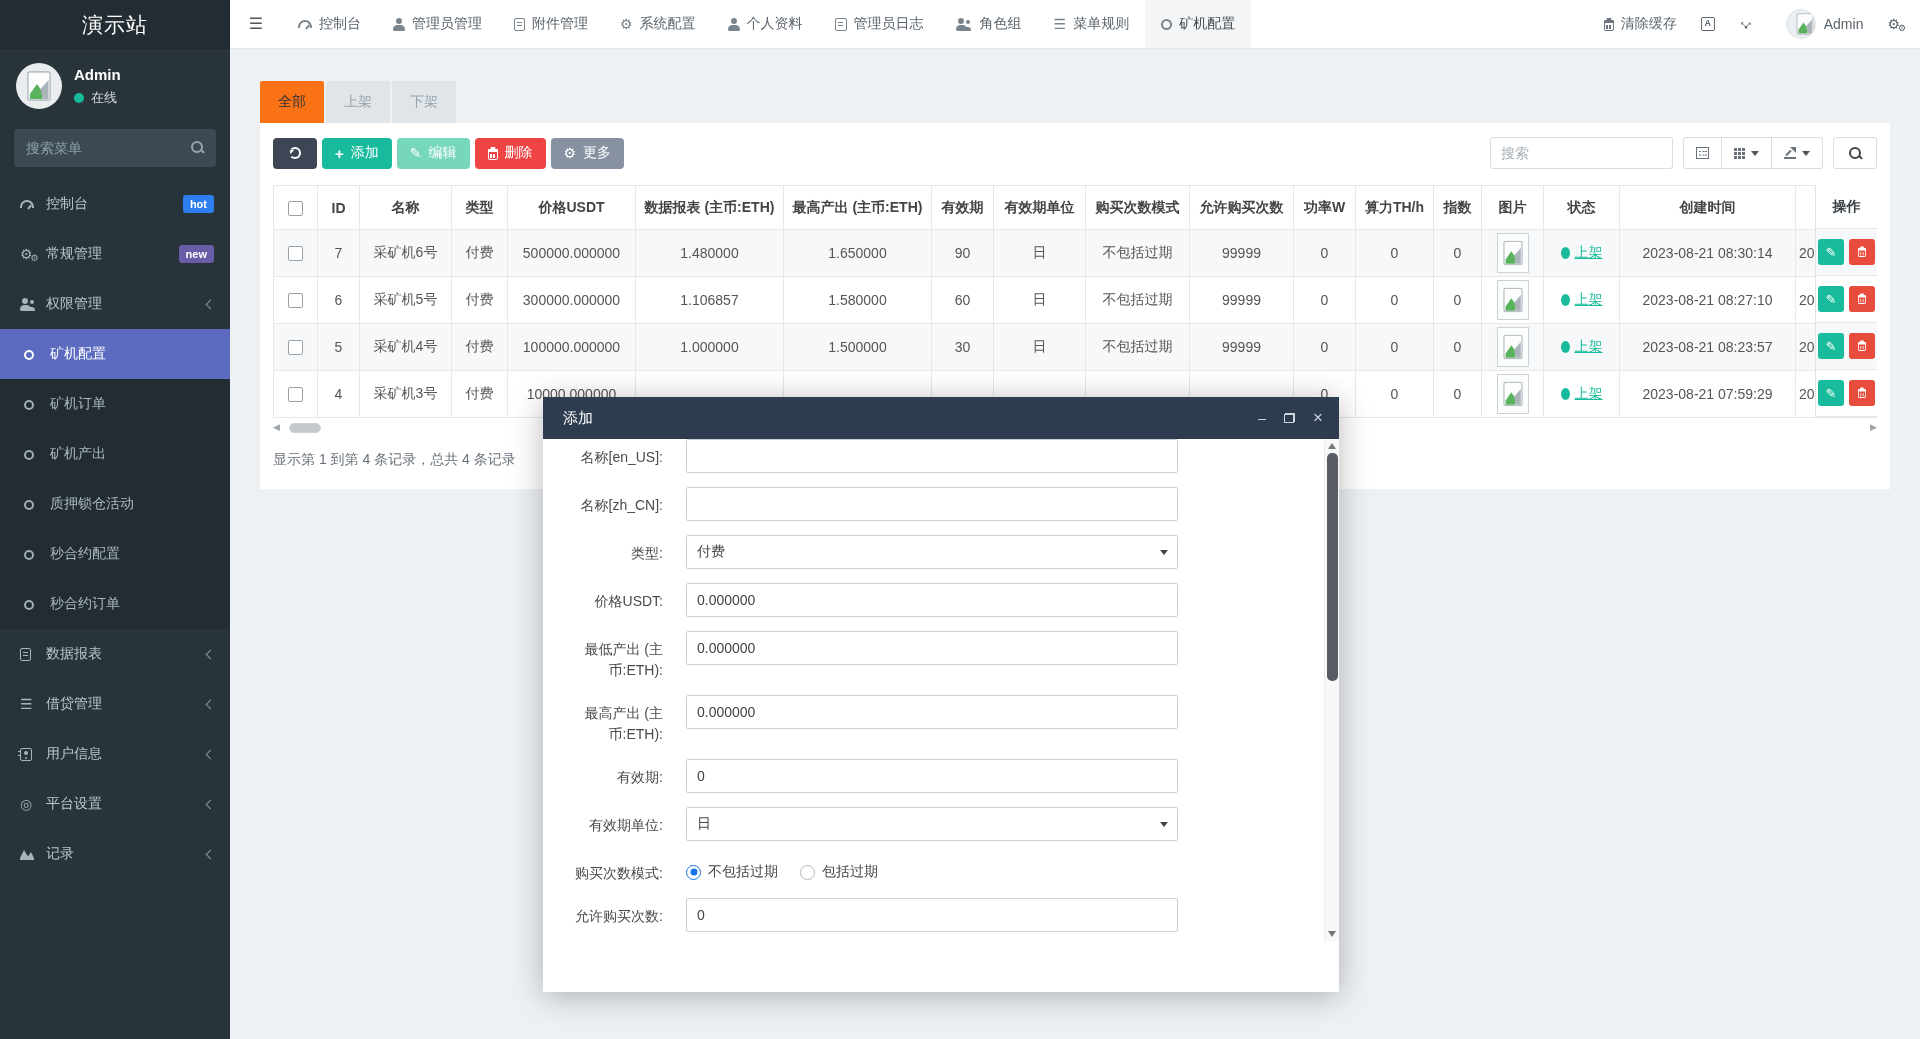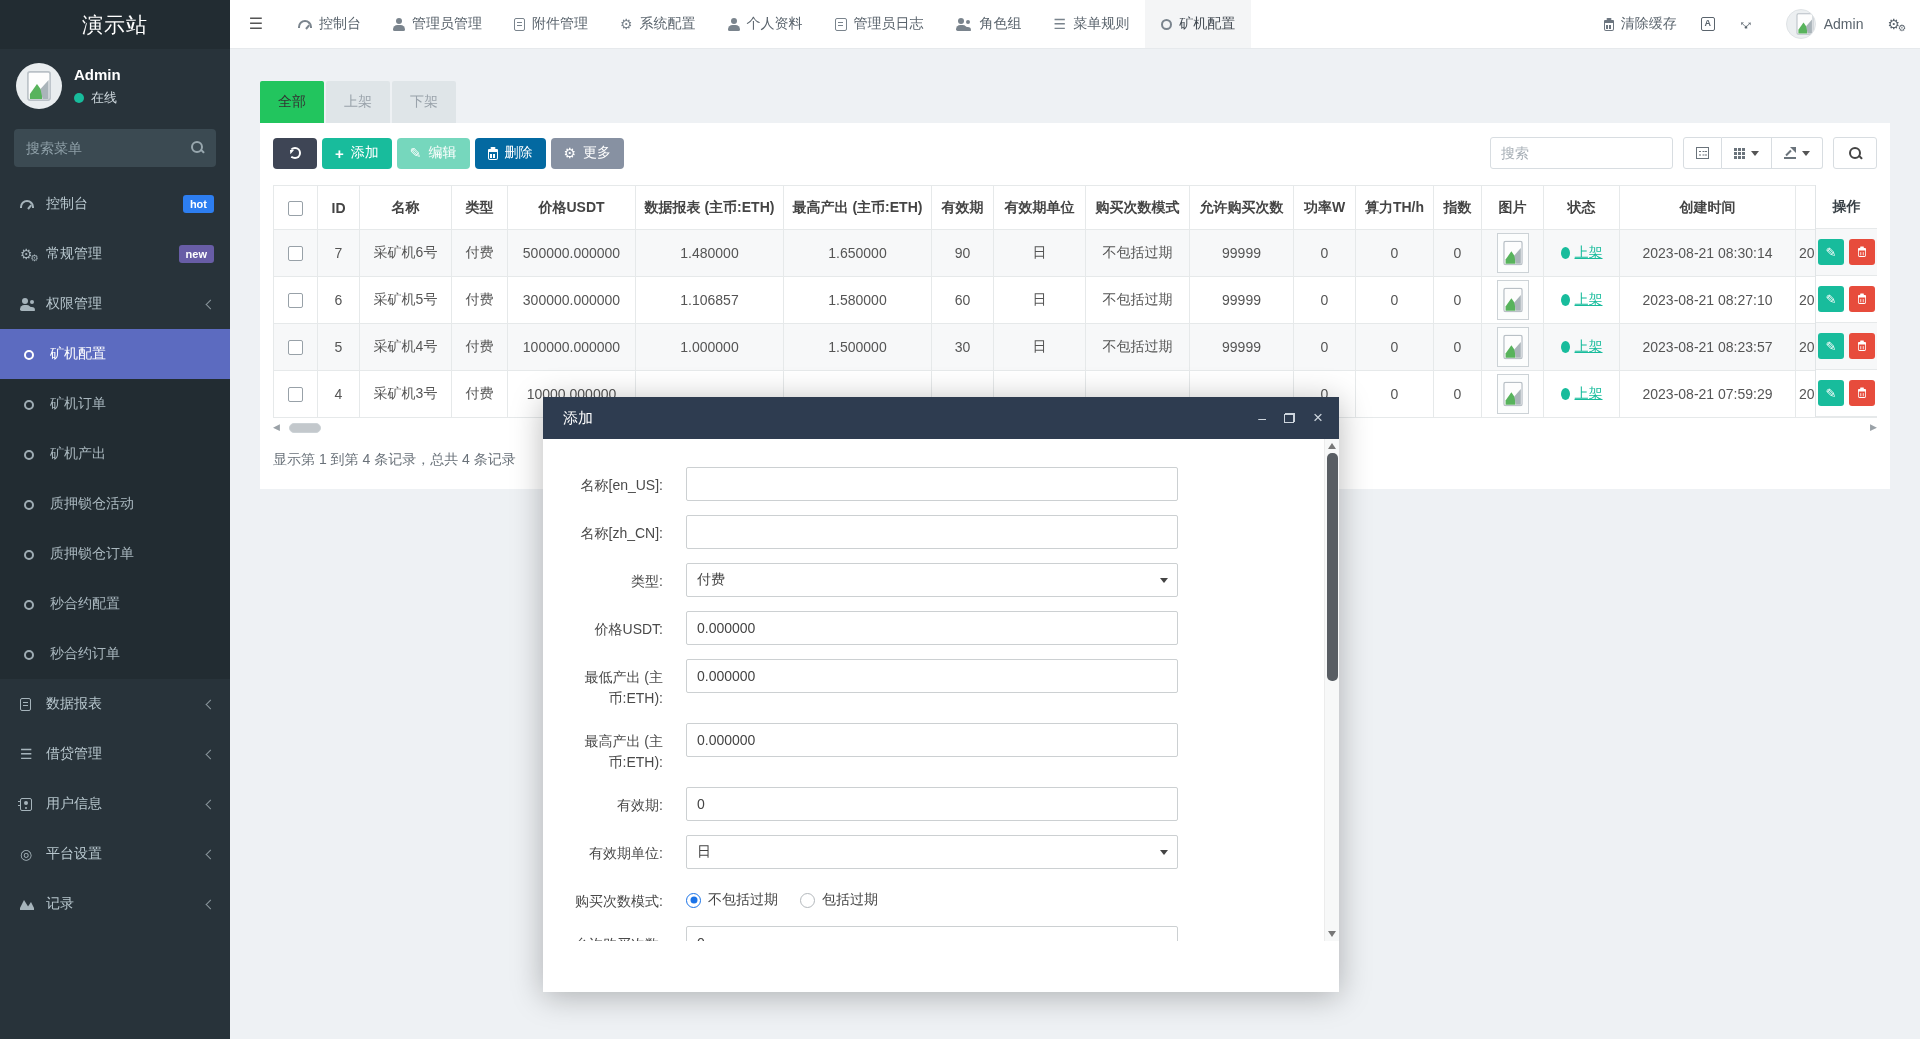--- a/index.html
+++ b/index.html
@@ -120,31 +120,31 @@
   .nav-clearcache { display:flex; align-items:center; cursor:pointer; }
   .nav-clearcache .ic { margin-right:7px; color:#6d7680; }
   .nav-avatar { width:30px; height:30px; border-radius:50%; background:#eceff1; border:1px solid #dfe3e6; overflow:hidden; display:flex; align-items:center; justify-content:center; }
   .nav-user { display:flex; align-items:center; cursor:pointer; }
   .nav-user span { margin-left:8px; }
 
   
   .main { position:absolute; left:230px; top:49px; right:0; bottom:0; background:#eef1f4; padding:32px 30px 0; }
   .tabs { display:flex; }
   .tab { height:42px; min-width:62px; padding:0 18px; display:flex; align-items:center; justify-content:center; background:#dfe5e8; color:#9aa3ab; font-size:14px; margin-right:2px; cursor:pointer; border-radius:2px 2px 0 0; }
-  .tab.active { background:#22c55e; color:#333;font-family:Liberation Serif, serif; }
+  .tab.active { background:#f97316; color:#333;font-family:Liberation Serif, serif; }
   .panel { background:#fff; padding:14px 13px 20px; }
   .toolbar { display:flex; align-items:center; }
   .btn { height:31px; border:none; border-radius:4px; color:#fff; font-size:14px; font-family:inherit; display:inline-flex; align-items:center; padding:0 13px; margin-right:5px; cursor:pointer; }
   .btn .ic, .btn .tg { margin-right:7px; }
   .btn-refresh { background:#3e4555; width:44px; justify-content:center; }
   .btn-refresh .ic { margin:0; }
   .btn-add { background:#18bc9c; }
   .btn-add .plus { font-size:15px; font-weight:bold; margin-right:7px; }
   .btn-edit { background:#76d7bd; }
-  .btn-del { background:#0369a1; }
+  .btn-del { background:#ef4444; }
   .btn-more { background:#8791a2; }
   .toolbar-right { margin-left:auto; display:flex; align-items:center; }
   .tb-search { width:183px; height:32px; border:1px solid #d8dde1; border-radius:3px; padding:0 10px; font-size:14px; color:#555; outline:none; font-family:inherit; }
   .tb-search::placeholder { color:#a7afb6; }
   .btn-group { display:flex; margin-left:10px; }
   .vbtn { height:32px; background:#fff; border:1px solid #d8dde1; color:#6a737b; display:inline-flex; align-items:center; justify-content:center; padding:0 12px; cursor:pointer; }
   .vbtn + .vbtn { border-left:none; }
   .btn-group .vbtn:first-child { border-radius:3px 0 0 3px; }
   .btn-group .vbtn:last-child { border-radius:0 3px 3px 0; }
   .vbtn .caret-down { margin-left:6px; color:#555; }
@@ -180,21 +180,21 @@
   .hscroll .thumb { position:absolute; left:16px; right:122px; top:2px; height:10px; border-radius:5px; background:#c3c8cc; }
   .recinfo { margin-top:16px; font-size:14px; color:#697179; }
 
   
   .modal { position:absolute; left:543px; top:397px; width:796px; height:595px; background:#fff; box-shadow:0 4px 30px rgba(0,0,0,.28); z-index:50; }
   .modal-header { height:42px; background:#2e3c50; color:#fff; display:flex; align-items:center; padding:0 16px 0 20px; font-size:15px; }
   .modal-winbtns { margin-left:auto; display:flex; align-items:center; color:#cdd5dd; }
   .modal-winbtns > * { margin-left:18px; cursor:pointer; }
   .modal-winbtns .wmin { font-size:14px; }
   .modal-winbtns .wclose { font-size:17px; }
-  .modal-body { position:relative; height:502px; padding-top:28px; overflow:hidden; }
+  .modal-body { position:relative; height:502px; padding-top:0; overflow:hidden; }
   .frow { display:flex; margin-bottom:14px; }
   .flabel { width:100px; margin-left:20px; text-align:right; color:#4a4a4a; font-size:14px; line-height:1.5; padding-top:8px; }
   .fctl { margin-left:23px; width:492px; position:relative; }
   .fctl input[type=text] { width:100%; height:34px; border:1px solid #ccd0d2; border-radius:2px; padding:0 10px; font-size:14px; color:#444; outline:none; font-family:inherit; background:#fff; }
   .fselect { width:100%; height:34px; border:1px solid #ccd0d2; border-radius:2px; padding:0 26px 0 10px; font-size:14px; color:#444; display:flex; align-items:center; background:#fff; cursor:pointer; }
   .fselect .caret-down { position:absolute; right:10px; top:15px; color:#444; border-top-width:5px; }
   .radio-row { display:flex; align-items:center; padding-top:8px; }
   .radio-opt { display:flex; align-items:center; margin-right:22px; cursor:pointer; }
   .radio { width:15px; height:15px; border-radius:50%; border:1.5px solid #b3b8bc; background:#fff; margin-right:7px; position:relative; }
   .radio.on { border-color:#1a73e8; }
@@ -267,24 +267,20 @@
           <span class="mi-icon"><span class="ic ic-ring-sm"></span></span>
           <span class="mi-label">矿机订单</span>
         </li>
         <li class="submenu-item">
           <span class="mi-icon"><span class="ic ic-ring-sm"></span></span>
           <span class="mi-label">矿机产出</span>
         </li>
         <li class="submenu-item">
           <span class="mi-icon"><span class="ic ic-ring-sm"></span></span>
           <span class="mi-label">质押锁仓活动</span>
-        </li>
-        <li class="submenu-item">
-          <span class="mi-icon"><span class="ic ic-ring-sm"></span></span>
-          <span class="mi-label">质押锁仓订单</span>
         </li>
         <li class="submenu-item">
           <span class="mi-icon"><span class="ic ic-ring-sm"></span></span>
           <span class="mi-label">秒合约配置</span>
         </li>
         <li class="submenu-item">
           <span class="mi-icon"><span class="ic ic-ring-sm"></span></span>
           <span class="mi-label">秒合约订单</span>
         </li>
       </ul>

